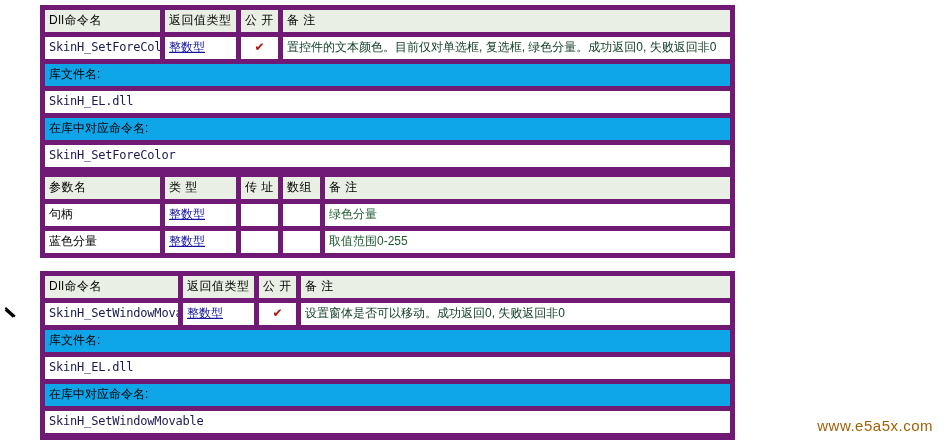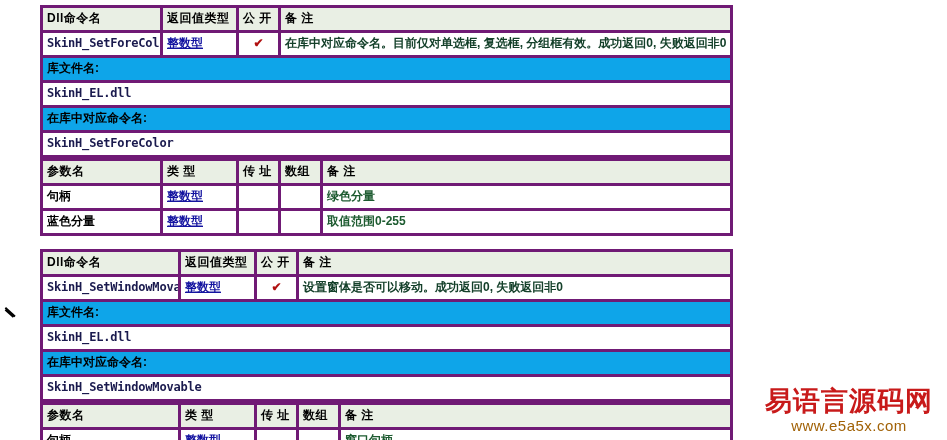--- a/index.html
+++ b/index.html
@@ -22,29 +22,28 @@
     top: 5px;
     width: 690px;
   }
   table.block {
     border-collapse: collapse;
     width: 690px;
     table-layout: fixed;
     background: #ffffff;
   }
   table.block td {
-    border: 3px solid #701a75;
+    border: 5px solid #701a75;
     padding: 2px 4px 3px 4px;
     vertical-align: middle;
     height: 17px;
     line-height: 15px;
     font-size: 12px;
     overflow: hidden;
     white-space: nowrap;
-    font-weight: bold;
   }
   .hdr {
     background: #e9efe4;
     color: #000;
     font-size: 12px;
     letter-spacing: 0.5px;
   }
   .hdr-sub {
     background: #0ea5e9;
   }
@@ -140,21 +139,21 @@
       <tr>
         <td class="hdr">Dll命令名</td>
         <td class="hdr">返回值类型</td>
         <td class="hdr">公 开</td>
         <td class="hdr">备 注</td>
       </tr>
       <tr>
         <td class="val">SkinH_SetForeColor</td>
         <td><span class="type-link">整数型</span></td>
         <td class="check">✔</td>
-        <td class="note">在库中对应命令名。目前仅对单选框, 复选框, 分组框有效。成功返回0, 失败返回非0</td>
+        <td class="note">置控件的文本颜色。目前仅对单选框, 复选框, 绿色分量。成功返回0, 失败返回非0</td>
       </tr>
       <tr>
         <td class="hdr-sub" colspan="4">库文件名:</td>
       </tr>
       <tr>
         <td class="val" colspan="4">SkinH_EL.dll</td>
       </tr>
       <tr>
         <td class="hdr-sub" colspan="4">在库中对应命令名:</td>
       </tr>
@@ -262,15 +261,14 @@
   </table>
 
 </div>
 
 <div class="cursor-mark">
   <div></div>
   <div class="b"></div>
 </div>
 
 <div class="watermark">
-  <div class="wm-main">易语言源码网</div>
   <div class="wm-sub">www.e5a5x.com</div>
 </div>
 
 </body></html>

